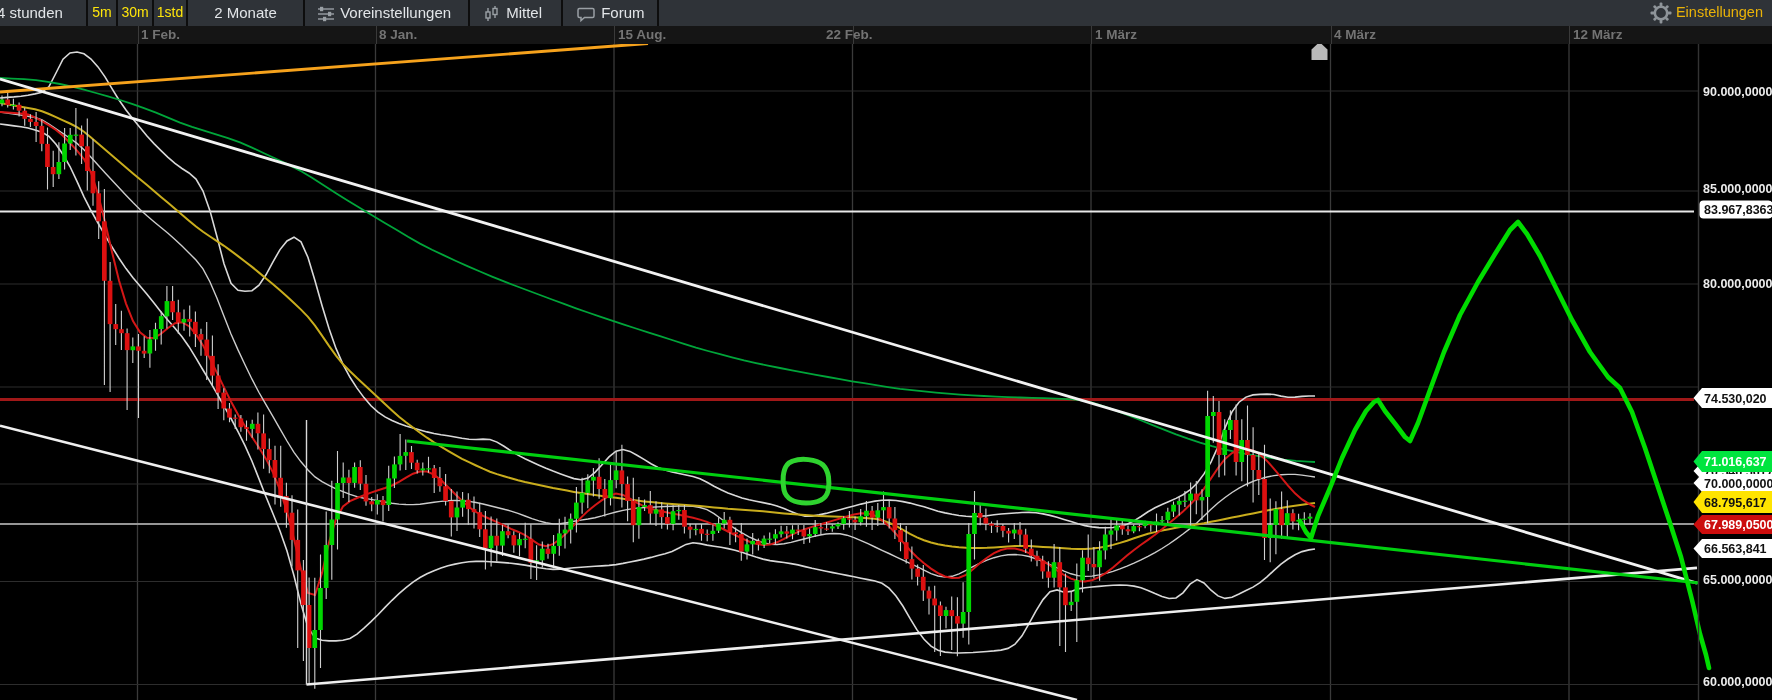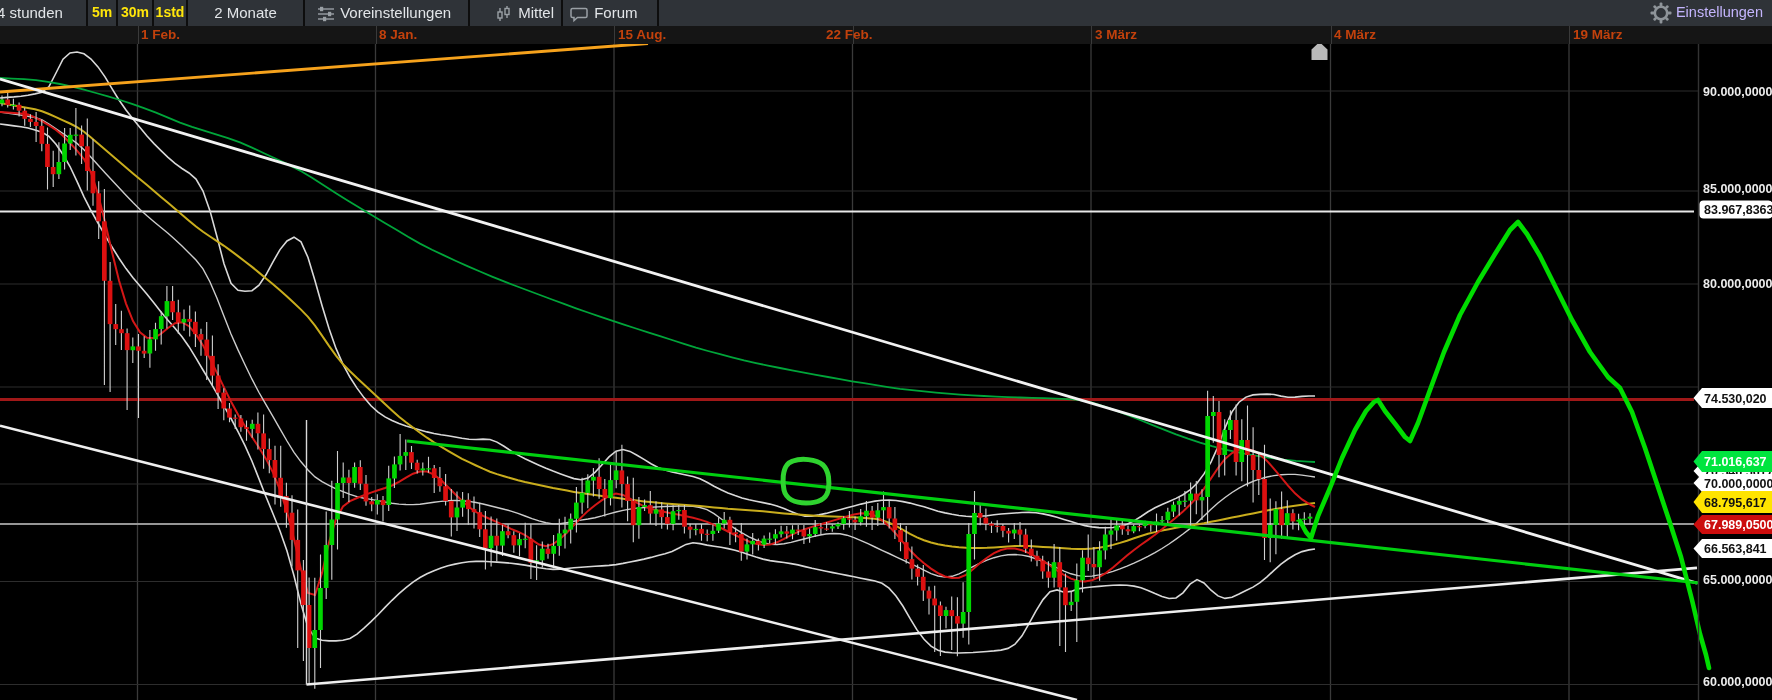--- a/index.html
+++ b/index.html
@@ -1,21 +1,21 @@
 <!DOCTYPE html>
 <html><head><meta charset="utf-8"><style>
 *{margin:0;padding:0;box-sizing:border-box}
 body{width:1772px;height:700px;background:#000;overflow:hidden;position:relative;font-family:'Liberation Sans',sans-serif}
 #toolbar{position:absolute;top:0;left:0;width:1772px;height:25.5px;background:#2f3338;z-index:5;white-space:nowrap}
 .tb{display:inline-block;height:25.5px;line-height:25px;vertical-align:top;color:#e2e5e8;font-size:15px;text-align:center;border-right:2px solid #0d0d0d}
-.yl{color:#ffe60a;font-weight:bold;font-size:14px}
+.yl{color:#ffe60a;font-weight:normal;font-size:14px}
 #dates{position:absolute;top:25.5px;left:0;width:1772px;height:18px;background:#151515;z-index:4}
-.dt{position:absolute;top:1.5px;font-size:13.5px;font-weight:bold;color:#c2410c}
+.dt{position:absolute;top:1.5px;font-size:13.5px;font-weight:bold;color:#737373}
 .tick{position:absolute;top:0;width:1px;height:18px;background:#3a3a3a}
-#einst{position:absolute;top:0;right:9px;height:25px;line-height:25px;color:#c4b5fd;font-size:14.5px;z-index:6}
+#einst{position:absolute;top:0;right:9px;height:25px;line-height:25px;color:#eab308;font-size:14.5px;z-index:6}
 </style></head><body>
 <svg width="1772" height="700" viewBox="0 0 1772 700" style="position:absolute;top:0;left:0">
     <rect x="0" y="0" width="1772" height="700" fill="#000"></rect>
     <line x1="137.5" y1="44" x2="137.5" y2="700" stroke="#3a3a3a" stroke-width="1.3"></line>
     <line x1="375.5" y1="44" x2="375.5" y2="700" stroke="#3a3a3a" stroke-width="1.3"></line>
     <line x1="614" y1="44" x2="614" y2="700" stroke="#3a3a3a" stroke-width="1.3"></line>
     <line x1="852.5" y1="44" x2="852.5" y2="700" stroke="#3a3a3a" stroke-width="1.3"></line>
     <line x1="1091" y1="44" x2="1091" y2="700" stroke="#3a3a3a" stroke-width="1.3"></line>
     <line x1="1330.5" y1="44" x2="1330.5" y2="700" stroke="#3a3a3a" stroke-width="1.3"></line>
     <line x1="1569" y1="44" x2="1569" y2="700" stroke="#3a3a3a" stroke-width="1.3"></line>
@@ -307,28 +307,28 @@
 <div id="toolbar">
 <div class="tb" style="width:94px;text-align:left;padding-left:3px;margin-left:-6px">4 stunden</div><div class="tb yl" style="width:30px">5m</div><div class="tb yl" style="width:36px">30m</div><div class="tb yl" style="width:34px">1std</div><div class="tb" style="width:117px">2 Monate</div><div class="tb" style="width:165px;text-align:left;padding-left:11px"><svg width="20" height="20" viewBox="0 0 20 20" style="vertical-align:middle">
         <g stroke="#9aa0a5" stroke-width="1.6" fill="#9aa0a5">
 <line x1="2" y1="5" x2="18" y2="5" stroke-width="1.4"></line>
           <rect x="4" y="2.8" width="3.2" height="4.4" stroke="none"></rect>
 <line x1="2" y1="10" x2="18" y2="10" stroke-width="1.4"></line>
           <rect x="12" y="7.8" width="3.2" height="4.4" stroke="none"></rect>
 <line x1="2" y1="15" x2="18" y2="15" stroke-width="1.4"></line>
           <rect x="7" y="12.8" width="3.2" height="4.4" stroke="none"></rect>
 </g>
-      </svg> Voreinstellungen</div><div class="tb" style="width:93px;text-align:left;padding-left:24px"><svg width="20" height="20" viewBox="0 0 20 20" style="vertical-align:middle">
+      </svg> Voreinstellungen</div><div class="tb" style="width:93px;text-align:left;padding-left:12px"><svg width="20" height="20" viewBox="0 0 20 20" style="vertical-align:middle">
         <g stroke="#9aa0a5" fill="none" stroke-width="1.4">
 <line x1="6" y1="4" x2="6" y2="17"></line>
           <rect x="4" y="8" width="4" height="6" fill="#2f3338"></rect>
 <line x1="13" y1="2" x2="13" y2="14"></line>
           <rect x="11" y="4.5" width="4" height="6" fill="#2f3338"></rect>
 </g>
-      </svg> Mittel</div><div class="tb" style="width:96px;text-align:left;padding-left:6px"><svg width="21" height="20" viewBox="0 0 21 20" style="vertical-align:middle">
+      </svg> Mittel</div><div class="tb" style="width:96px;text-align:left;padding-left:13px"><svg width="21" height="20" viewBox="0 0 21 20" style="vertical-align:middle">
         <path d="M3.5,4.5 h13 a1.5,1.5 0 0 1 1.5,1.5 v6 a1.5,1.5 0 0 1 -1.5,1.5 h-8 l-3.5,3 v-3 h-1.5 a1.5,1.5 0 0 1 -1.5,-1.5 v-6 a1.5,1.5 0 0 1 1.5,-1.5 Z" fill="none" stroke="#9aa0a5" stroke-width="1.5"></path>
       </svg> Forum</div>
 </div>
 <div id="einst"><svg width="22" height="22" viewBox="0 0 22 22" style="vertical-align:middle">
       <g fill="#8e9499">
         <circle cx="11" cy="11" r="6.2" fill="none" stroke="#8e9499" stroke-width="2.6"></circle>
         <circle cx="11" cy="11" r="3.4" fill="#2f3338"></circle>
 <rect x="9.6" y="0.5" width="2.8" height="4" rx="1"></rect>
         <rect x="9.6" y="17.5" width="2.8" height="4" rx="1"></rect>
 <rect x="0.5" y="9.6" width="4" height="2.8" rx="1"></rect>
@@ -344,17 +344,17 @@
 <div id="dates">
 <div class="tick" style="left:137.5px"></div>
     <div class="dt" style="left:141px">1 Feb.</div>
 <div class="tick" style="left:375.5px"></div>
     <div class="dt" style="left:379px">8 Jan.</div>
 <div class="tick" style="left:614px"></div>
     <div class="dt" style="left:618px">15 Aug.</div>
 <div class="tick" style="left:852.5px"></div>
     <div class="dt" style="left:826px">22 Feb.</div>
 <div class="tick" style="left:1091px"></div>
-    <div class="dt" style="left:1095px">3 März</div>
+    <div class="dt" style="left:1095px">1 März</div>
 <div class="tick" style="left:1330.5px"></div>
     <div class="dt" style="left:1334px">4 März</div>
 <div class="tick" style="left:1569px"></div>
-    <div class="dt" style="left:1573px">19 März</div>
+    <div class="dt" style="left:1573px">12 März</div>
 </div>
 </body></html>

